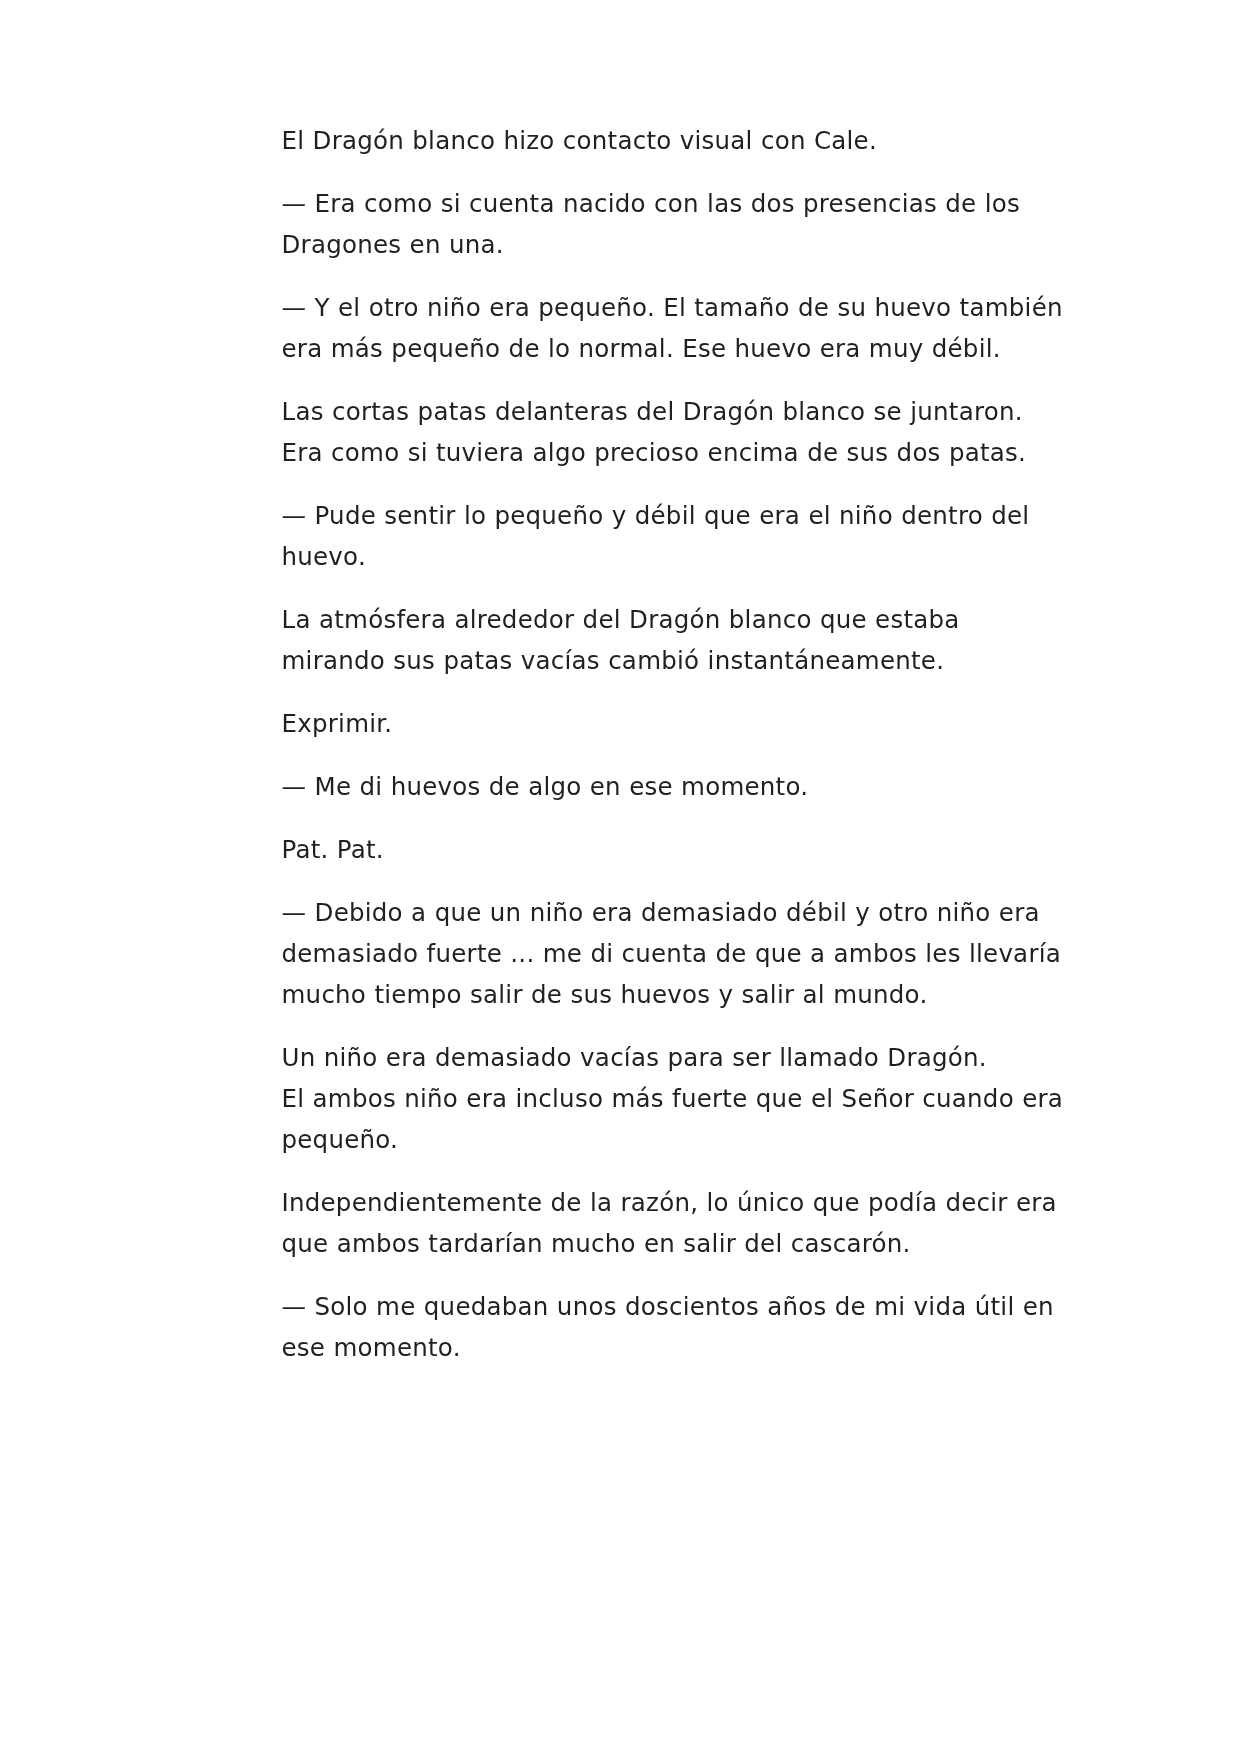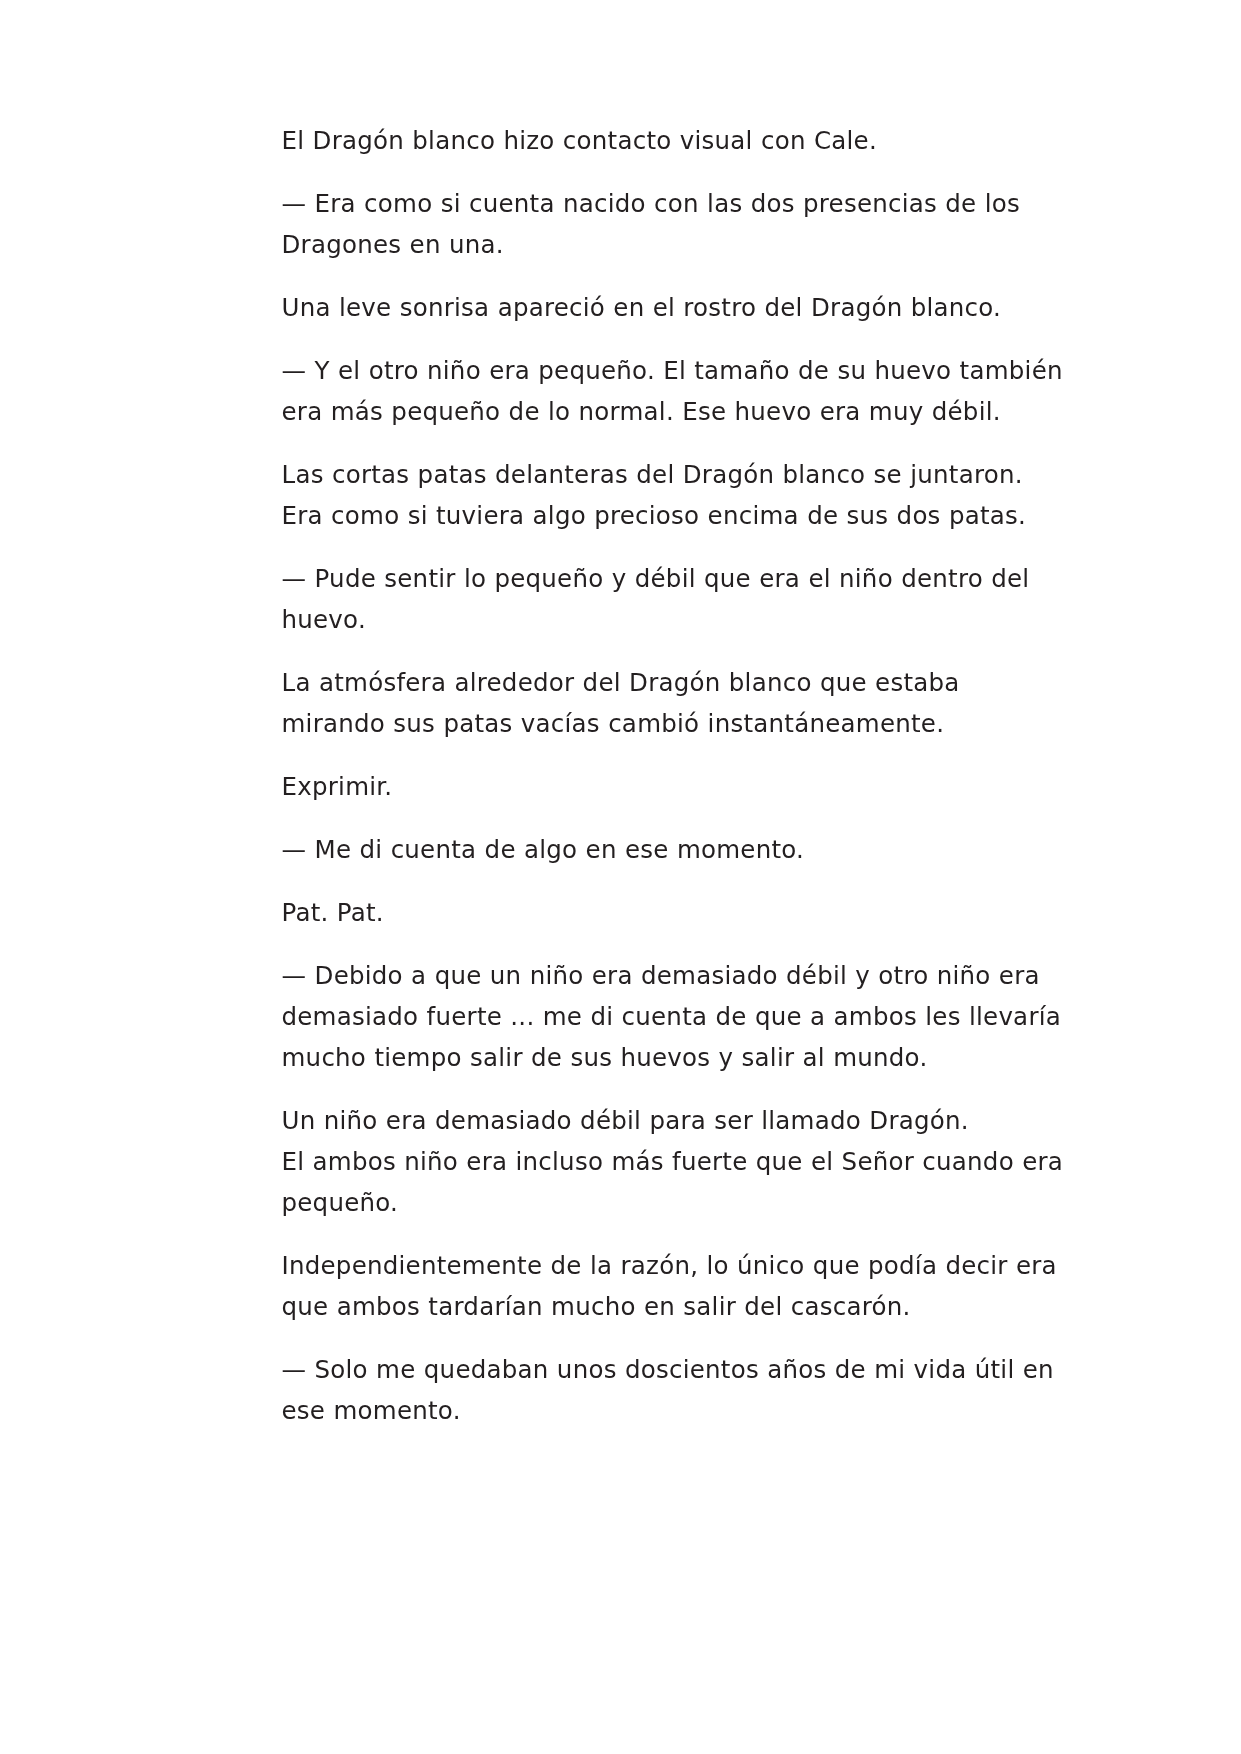--- a/index.html
+++ b/index.html
@@ -50,48 +50,45 @@
 
 <div class="page">
   <div class="text-column" id="body-text">
       <p class="para">
         <span class="brline">El Dragón blanco hizo contacto visual con Cale.</span>
       </p>
       <p class="para">
         <span class="brline">— Era como si cuenta nacido con las dos presencias de los Dragones en una.</span>
       </p>
       <p class="para">
-        <span class="brline">Una leve sonrisa apareció en el rostro del Dragón blanco.</span>
-      </p>
-      <p class="para">
         <span class="brline">— Y el otro niño era pequeño. El tamaño de su huevo también era más pequeño de lo normal. Ese huevo era muy débil.</span>
       </p>
       <p class="para">
         <span class="brline">Las cortas patas delanteras del Dragón blanco se juntaron. Era como si tuviera algo precioso encima de sus dos patas.</span>
       </p>
       <p class="para">
         <span class="brline">— Pude sentir lo pequeño y débil que era el niño dentro del huevo.</span>
       </p>
       <p class="para">
         <span class="brline">La atmósfera alrededor del Dragón blanco que estaba mirando sus patas vacías cambió instantáneamente.</span>
       </p>
       <p class="para">
         <span class="brline">Exprimir.</span>
       </p>
       <p class="para">
-        <span class="brline">— Me di cuenta de algo en ese momento.</span>
+        <span class="brline">— Me di huevos de algo en ese momento.</span>
       </p>
       <p class="para">
         <span class="brline">Pat. Pat.</span>
       </p>
       <p class="para">
         <span class="brline">— Debido a que un niño era demasiado débil y otro niño era demasiado fuerte ... me di cuenta de que a ambos les llevaría mucho tiempo salir de sus huevos y salir al mundo.</span>
       </p>
       <p class="para">
-        <span class="brline">Un niño era demasiado débil para ser llamado Dragón.</span>
+        <span class="brline">Un niño era demasiado vacías para ser llamado Dragón.</span>
         <span class="brline">El ambos niño era incluso más fuerte que el Señor cuando era pequeño.</span>
       </p>
       <p class="para">
         <span class="brline">Independientemente de la razón, lo único que podía decir era que ambos tardarían mucho en salir del cascarón.</span>
       </p>
       <p class="para">
         <span class="brline">— Solo me quedaban unos doscientos años de mi vida útil en ese momento.</span>
       </p>
     </div>
 </div>

